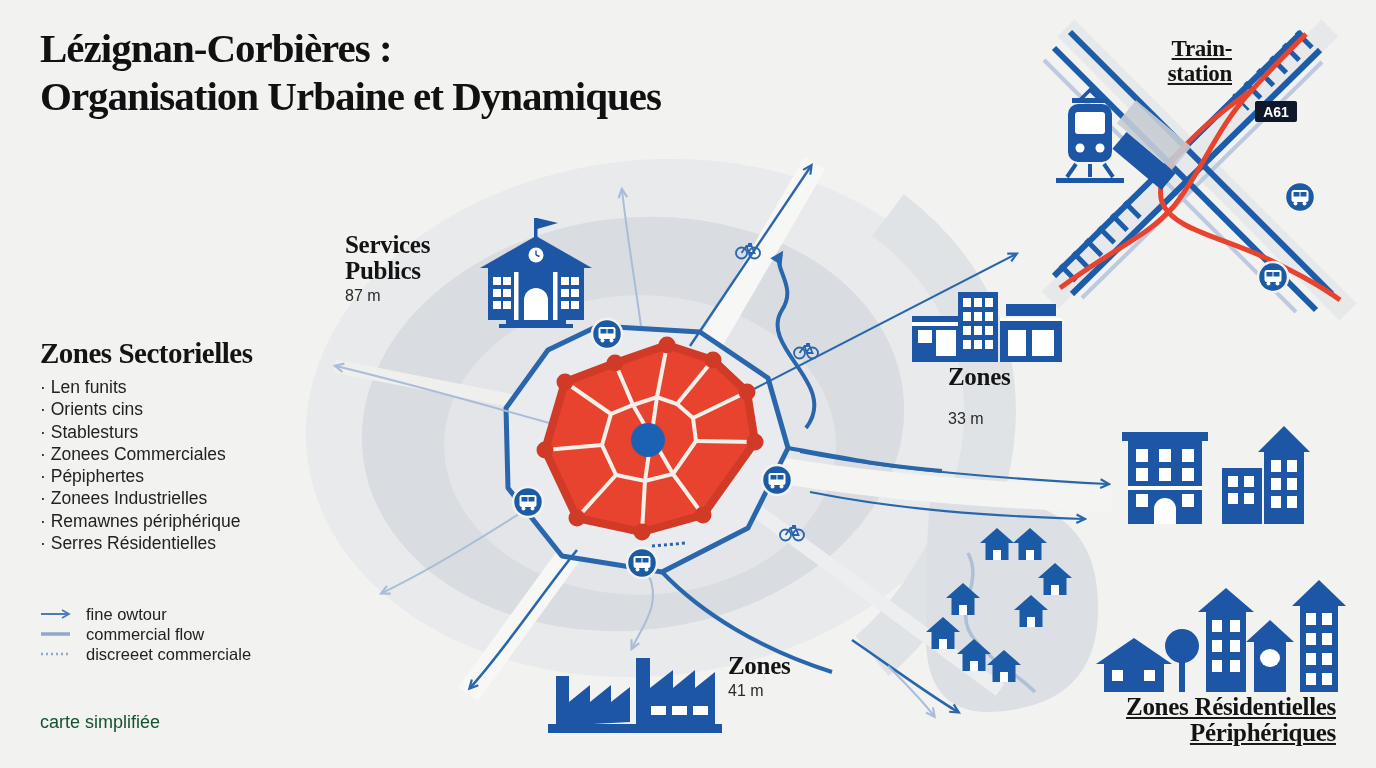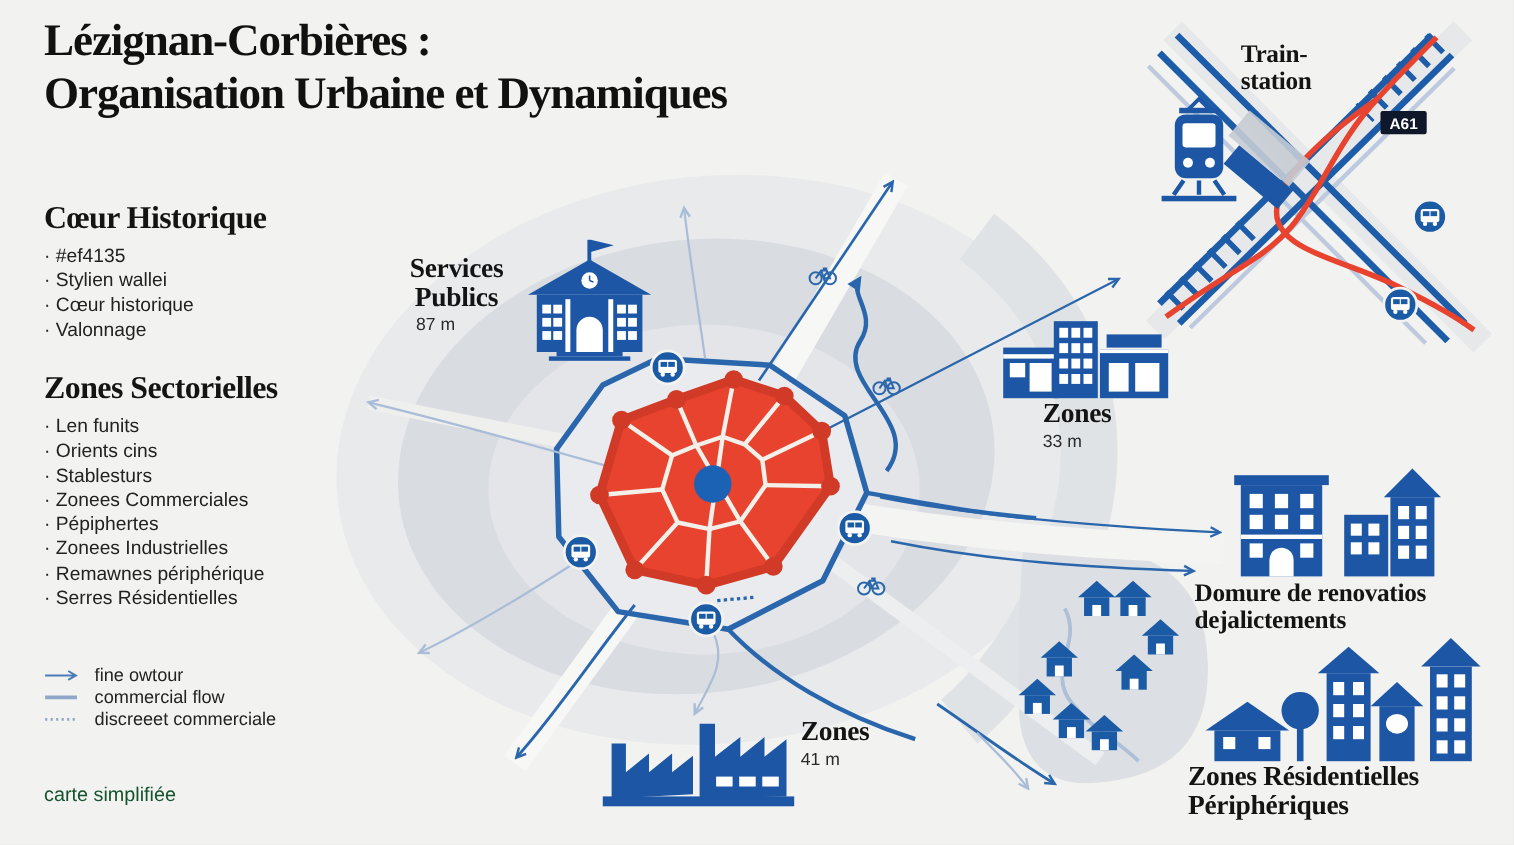--- a/index.html
+++ b/index.html
@@ -1,32 +1,32 @@
 <!DOCTYPE html>
 <html><head>
 <meta charset="utf-8">
 <style>
   html,body{margin:0;padding:0;background:#e8e8e6;}
   .canvas{position:relative;width:1376px;height:768px;background:#f2f2f0;overflow:hidden;
           font-family:"Liberation Sans",sans-serif;color:#1a1a1a;}
   .abs{position:absolute;}
   .serif{font-family:"Liberation Serif","DejaVu Serif",serif;font-weight:700;}
-  .title{left:40px;top:12px;width:820px;font-size:41px;line-height:48px;letter-spacing:-1px;color:#111;}
+  .title{left:40px;top:24px;width:820px;font-size:41px;line-height:48px;letter-spacing:-1px;color:#111;}
   .h2{font-size:29px;letter-spacing:-.5px;color:#141414;}
   ul.bullets{list-style:none;margin:6px 0 0 0;padding:0;}
   ul.bullets li{font-size:17.5px;line-height:22.3px;color:#222;}
   ul.bullets li::before{content:"· ";}
   .legend-row{display:flex;align-items:center;gap:10px;height:20px;font-size:16.5px;color:#222;}
   .callout-line{font-size:25px;line-height:26px;letter-spacing:-.3px;color:#141414;}
   .callout-sm{font-size:23px;line-height:25px;letter-spacing:-.3px;color:#141414;}
   .value{font-size:16px;color:#2a2a2a;font-family:"Liberation Sans",sans-serif;font-weight:400;}
   .badge{background:#0f172a;color:#fff;font-weight:700;font-size:14px;display:flex;
          align-items:center;justify-content:center;border-radius:2px;}
-  .right{text-align:center;}
-  .center{text-align:left;}
+  .right{text-align:left;}
+  .center{text-align:right;text-decoration:underline;}
 </style>
 </head>
 <body>
 
 <div class="canvas">
 
   <svg class="abs" style="left:0;top:0" width="1376" height="768" viewBox="0 0 1376 768">
     <defs>
       <marker id="ahd" viewBox="0 0 12 12" refX="9" refY="6" markerWidth="13" markerHeight="13" orient="auto" markerUnits="userSpaceOnUse">
         <path d="M2 2 L10 6 L2 10" fill="none" stroke="#2a66ab" stroke-width="2"></path>
@@ -305,29 +305,20 @@
       <use href="#busG" x="1300" y="197"></use>
       <use href="#busG" x="1273" y="277"></use>
     </g>
   </svg>
 
   <div class="abs title serif">
     <div>Lézignan-Corbières :</div>
     <div>Organisation Urbaine et Dynamiques</div>
   </div>
 
-  <div class="abs" style="left:40px;top:182px;width:300px">
-    <div class="serif h2">Cœur Historique</div>
-    <ul class="bullets">
-      <li><span>#ef4135</span></li>
-      <li><span>Stylien wallei</span></li>
-      <li><span>Cœur historique</span></li>
-      <li><span>Valonnage</span></li>
-    </ul>
-  </div>
 
   <div class="abs" style="left:40px;top:337px;width:300px">
     <div class="serif h2">Zones Sectorielles</div>
     <ul class="bullets">
       <li><span>Len funits</span></li>
       <li><span>Orients cins</span></li>
       <li><span>Stablesturs</span></li>
       <li><span>Zonees Commerciales</span></li>
       <li><span>Pépiphertes</span></li>
       <li><span>Zonees Industrielles</span></li>
@@ -360,32 +351,28 @@
   <div class="abs" style="left:40px;top:712px;font-size:18px;color:#14532d">carte simplifiée</div>
 
   <div class="abs right" style="left:345px;top:232px;width:140px">
     <div class="serif callout-line">Services</div>
     <div class="serif callout-line">Publics</div>
     <div class="value" style="margin-right:38px;margin-top:3px">87 m</div>
   </div>
 
   <div class="abs" style="left:948px;top:364px;width:220px">
     <div class="serif callout-line">Zones</div>
-    <div class="value" style="margin-top:3px">33 m</div>
+    <div class="value" style="margin-top:20px">33 m</div>
   </div>
 
   <div class="abs" style="left:728px;top:653px;width:200px">
     <div class="serif callout-line">Zones</div>
     <div class="value" style="margin-top:3px">41 m</div>
   </div>
 
-  <div class="abs center" style="left:1086px;top:526px;width:250px">
-    <div class="serif callout-sm">Domure de renovatios</div>
-    <div class="serif callout-sm">dejalictements</div>
-  </div>
 
   <div class="abs center" style="left:1080px;top:694px;width:256px">
     <div class="serif callout-line">Zones Résidentielles</div>
     <div class="serif callout-line">Périphériques</div>
   </div>
 
   <div class="abs center" style="left:1128px;top:36px;width:104px">
     <div class="serif callout-sm">Train-</div>
     <div class="serif callout-sm">station</div>
   </div>

